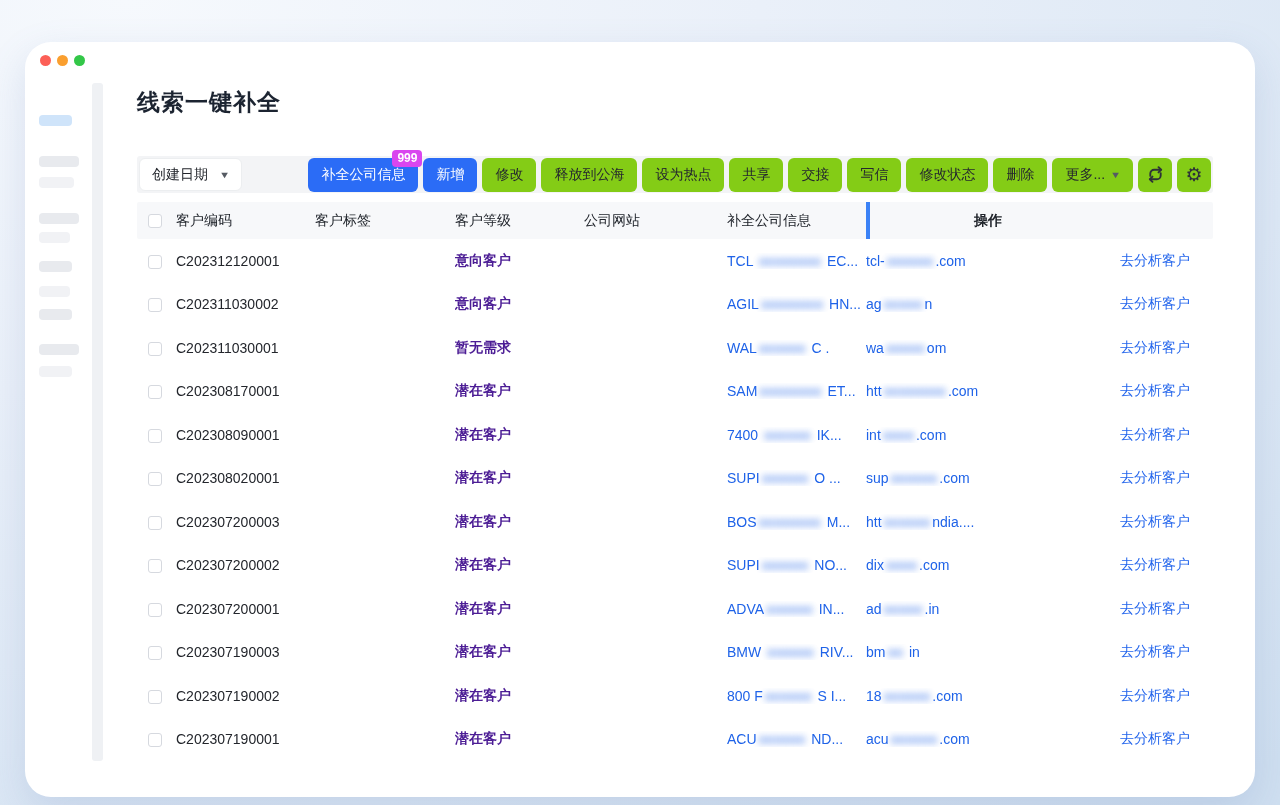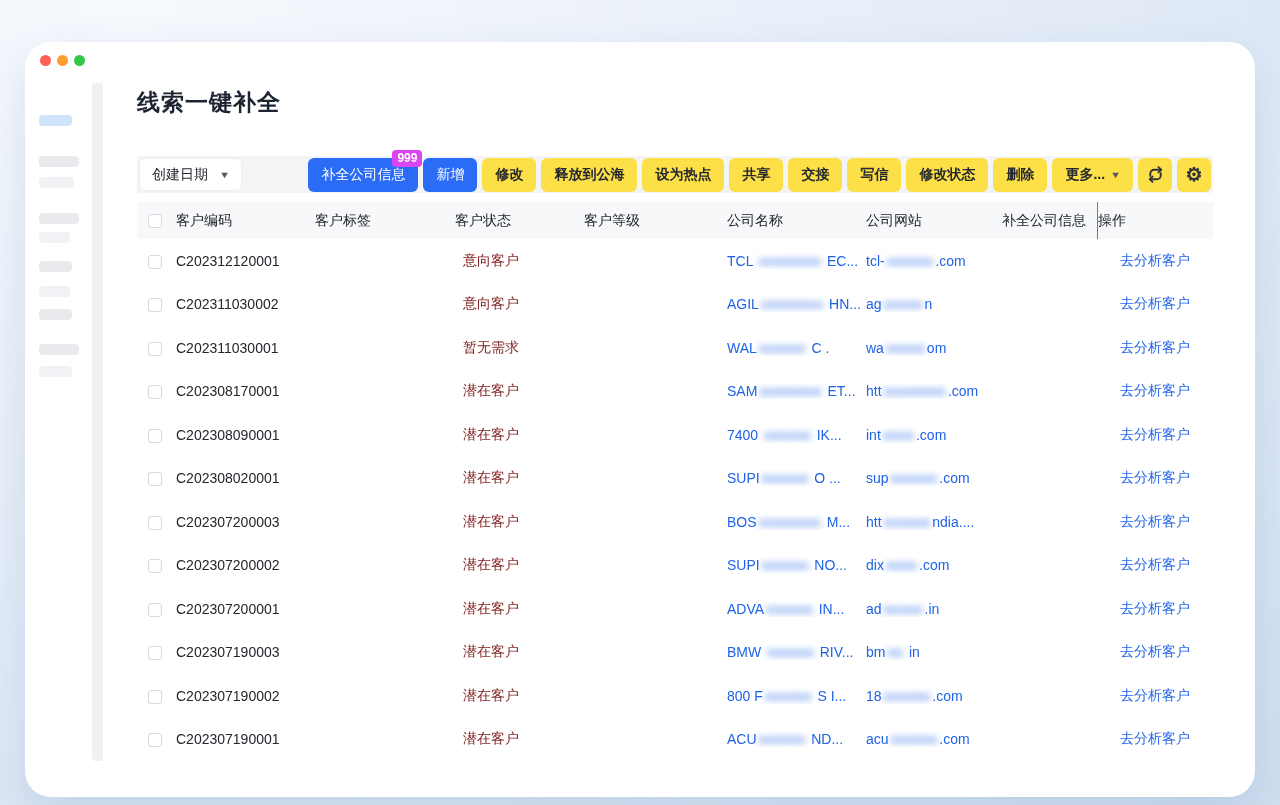--- a/index.html
+++ b/index.html
@@ -37,46 +37,46 @@
   }
   .select .lbl { font-size:14px; color:#23262c; font-weight:500; }
   .caret { font-size:9px; color:#565b63; transform:scaleX(1.25); }
   .btn-group { display:flex; gap:5px; margin-left:auto; align-items:center; }
   .btn {
     height:34px; border:none; border-radius:6px; font-size:14px; padding:0 13px;
     font-family:"Liberation Sans",sans-serif; cursor:pointer; white-space:nowrap;
     display:flex; align-items:center; gap:6px;
   }
   .btn.primary { background:#2b6cf6; color:#ffffff; font-weight:500; }
-  .btn.white { background:#fde047; color:#25282e;font-weight:bold; }
+  .btn.white { background:#84cc16; color:#25282e; }
   .btn.icon { width:34px; padding:0; justify-content:center; }
   .badge-host { position:relative; overflow:visible; }
   .badge {
     position:absolute; top:-8px; right:-4px; background:#d946ef; color:#fff;
     font-size:12px; font-weight:700; line-height:13px; padding:2px 5px; border-radius:4px;
   }
   .gear-glyph { font-size:19px; color:#2e3238; line-height:1; }
   #white-buttons { display:contents; }
   
   .grid { display:grid; grid-template-columns:39px 139px 140px 129px 143px 139px 136px 95px 116px; align-items:center; }
   .thead {
     position:absolute; left:112px; top:160px; width:1076px; height:37px;
     background:#f7f8fa; font-size:14px; color:#20242b; font-weight:500; border-radius:2px;
   }
   .thead .cell { line-height:37px; height:37px; }
-  .thead .action-h { border-left:1px solid #3b82f6; text-align:left; }
+  .thead .action-h { border-left:4px solid #3b82f6; text-align:right;font-weight:bold; }
   .rows { position:absolute; left:112px; top:197px; width:1076px; }
   .trow { height:43.5px; background:#ffffff; font-size:14px; color:#23262c; }
   .cell { overflow:hidden; white-space:nowrap; }
   .c-check { padding-left:11px; }
   .checkbox {
     width:14px; height:14px; border:1px solid #d6d9df; border-radius:3px; background:#fff;
     display:inline-block; vertical-align:middle; cursor:pointer;
   }
-  .status { font-weight:400; color:#7f1d1d;margin-left:8px; }
+  .status { font-weight:700; color:#4c1d95; }
   .link { color:#1f63e8; cursor:pointer; }
   .blur-seg { display:inline-block; filter:blur(3px); opacity:.8; margin:0 2px; }
   .action-c { text-align:center; }
   .action-c a { color:#2365ec; font-weight:500; text-decoration:none; cursor:pointer; }
 </style>
 </head>
 <body>
 
 <div class="window">
 
@@ -133,23 +133,21 @@
       </button>
     </div>
   </div>
 
   <div class="thead grid" id="thead-cells">
     <div class="cell c-check">
       <span class="checkbox"></span>
     </div>
   <div class="cell">客户编码</div>
       <div class="cell">客户标签</div>
-      <div class="cell">客户状态</div>
       <div class="cell">客户等级</div>
-      <div class="cell">公司名称</div>
       <div class="cell">公司网站</div>
       <div class="cell">补全公司信息</div>
       <div class="cell action-h">操作</div>
     </div>
 
   <div class="rows" id="rows">
   <div class="trow grid">
     <div class="cell c-check">
       <span class="checkbox"></span>
     </div>

